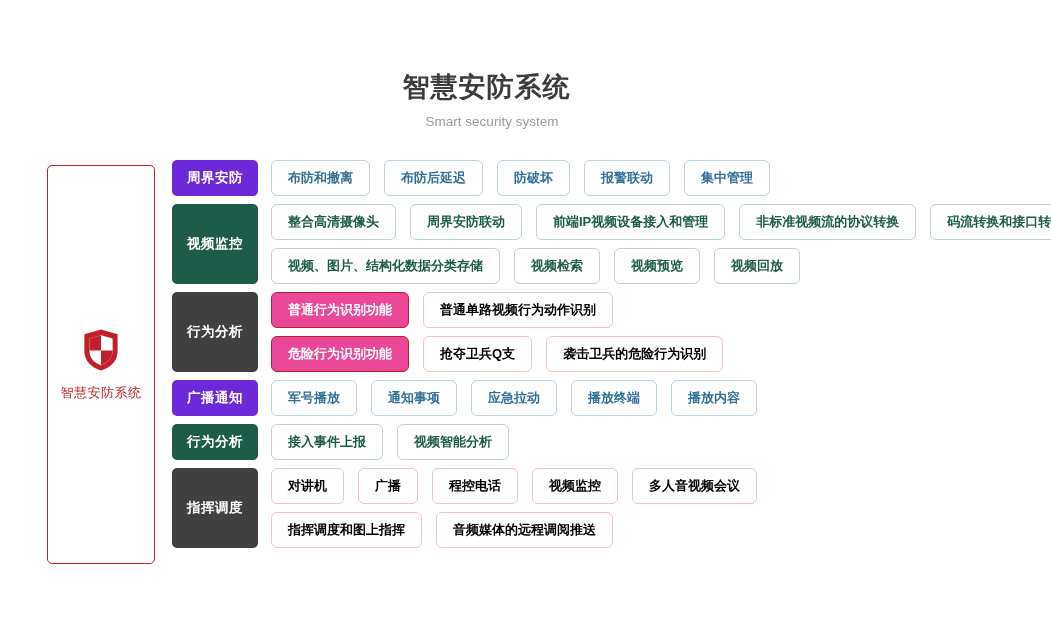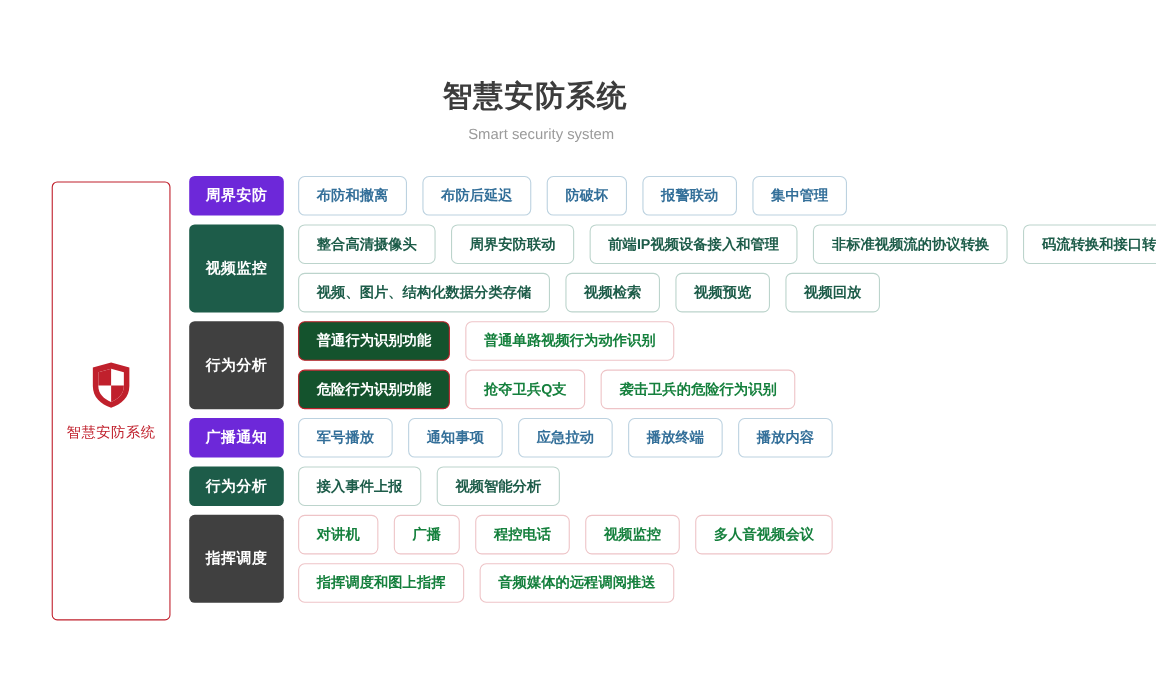--- a/index.html
+++ b/index.html
@@ -117,23 +117,23 @@
     white-space: nowrap;
     box-sizing: border-box;
     text-align: center;
     min-height: 35px;
     display: flex;
     align-items: center;
     justify-content: center;
   }
   .pill.blue  { border-color: #bcd2e0; color: #336f99; }
   .pill.green { border-color: #bcd4cc; color: #1d5c49; }
-  .pill.red   { border-color: #eec4c7; color: #15803d; }
+  .pill.red   { border-color: #eec4c7; color: #000000; }
   .pill.filled-red {
-    background: #14532d;
+    background: #ec4899;
     border-color: #bb2029;
     color: #ffffff;
     font-weight: bold;
   }
   .pill.blue, .pill.green { font-weight: bold; }
   .pill.red { font-weight: bold; }
 </style>
 </head>
 <body>
 

